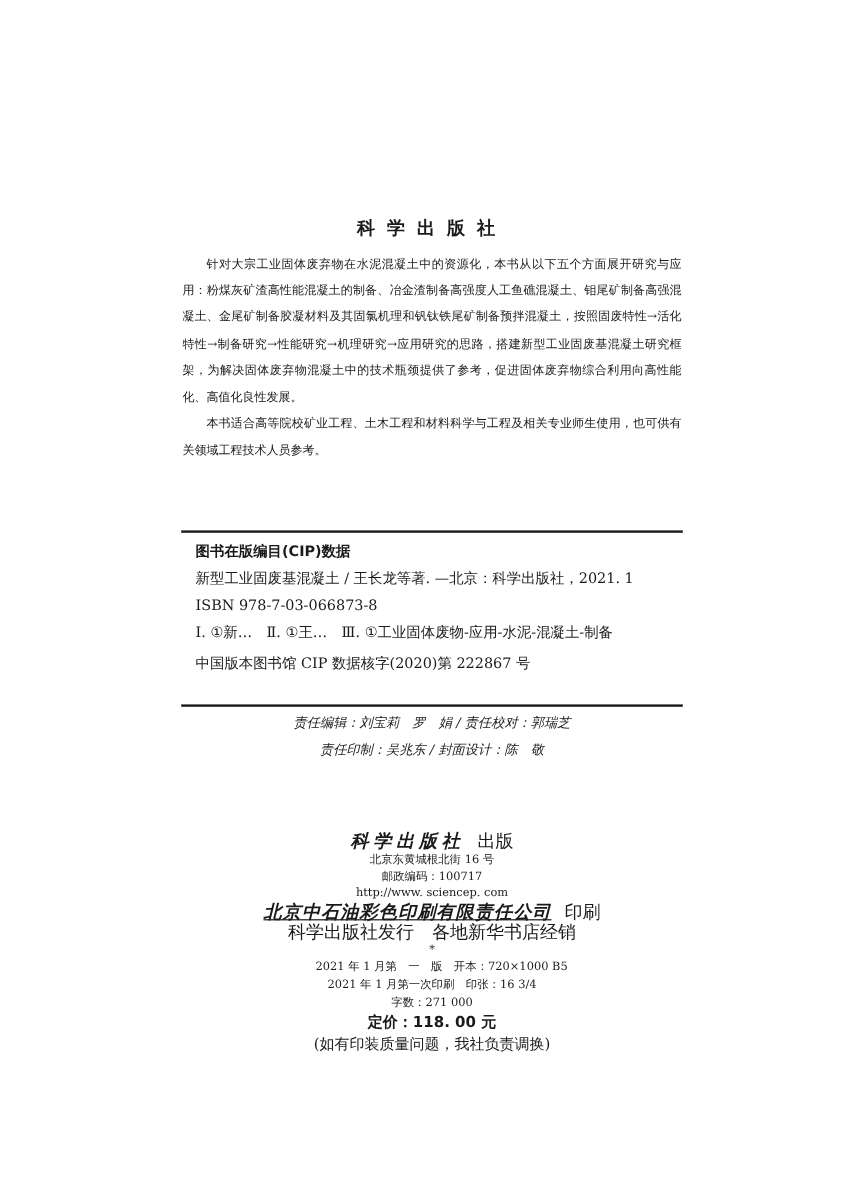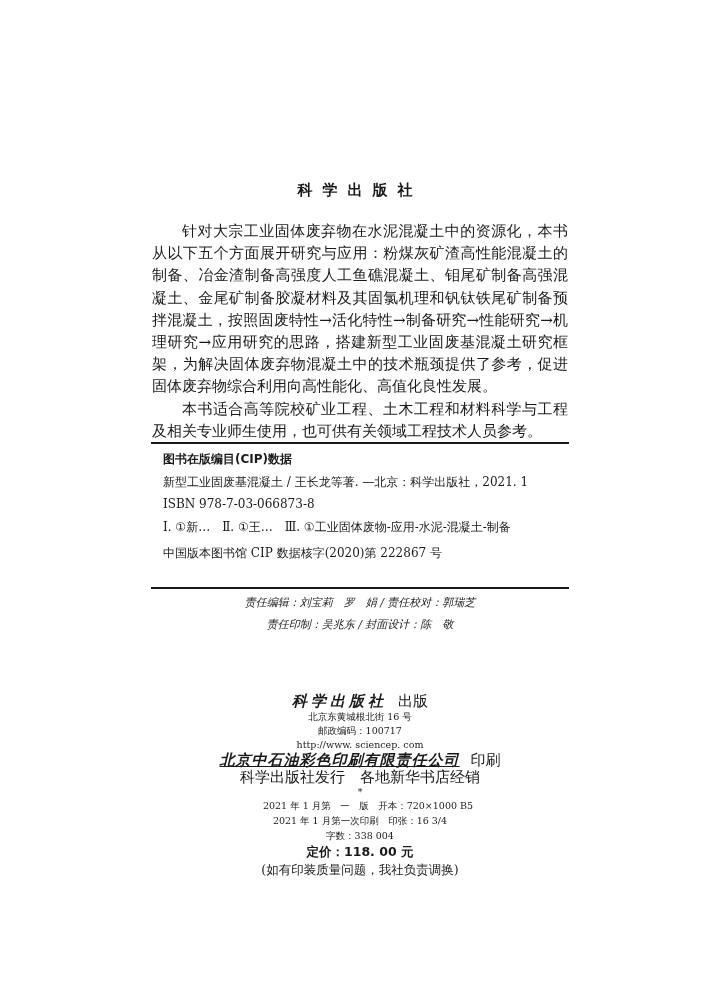--- a/index.html
+++ b/index.html
@@ -8,22 +8,22 @@
     font-family: "DejaVu Serif", "Liberation Serif", serif;
     color: #1a1a1a;
   }
   .abs { position: absolute; }
   .title {
     left: 0; width: 720px; top: 180px; text-align: center;
     font-family: "DejaVu Sans", sans-serif; font-weight: bold;
     font-size: 15px; letter-spacing: 10px; line-height: 20px;
   }
   .summary {
-    left: 152px; width: 416px; top: 220px;
-    font-size: 15px; line-height: 22.2px; text-align: justify;
+    left: 152px; width: 416px; top: 210px;
+    font-size: 10px; line-height: 22.2px; text-align: justify;
     text-align-last: left;
   }
   .summary p { margin: 0; text-indent: 2em; }
   .rule { left: 151px; width: 418px; height: 2px; background: #1a1a1a; }
   .cip {
     left: 163px; width: 406px;
     font-size: 12px; line-height: 22.5px;
   }
   .cip .heading { font-family: "DejaVu Sans", sans-serif; font-weight: bold; font-size: 12px; }
   .cip .cls2 { margin-left: -11px; }
@@ -77,16 +77,16 @@
   <div class="small">邮政编码：100717</div>
   <div class="small">http://www. sciencep. com</div>
   <div class="big">
     <span class="brand2">北京中石油彩色印刷有限责任公司</span>
     <span style="margin-left:6px;">印刷</span>
   </div>
   <div class="big">科学出版社发行　各地新华书店经销</div>
   <div class="small" style="line-height:12px;">*</div>
   <div class="small" style="line-height:15px;padding-left:16px;">2021 年 1 月第　一　版　开本：720×1000 B5</div>
   <div class="small" style="line-height:15px;">2021 年 1 月第一次印刷　印张：16 3/4</div>
-  <div class="small" style="line-height:15px;">字数：338 004</div>
+  <div class="small" style="line-height:15px;">字数：271 000</div>
   <div class="price">定价：118. 00 元</div>
   <div class="note">(如有印装质量问题，我社负责调换)</div>
 </div>
 
 </body></html>

